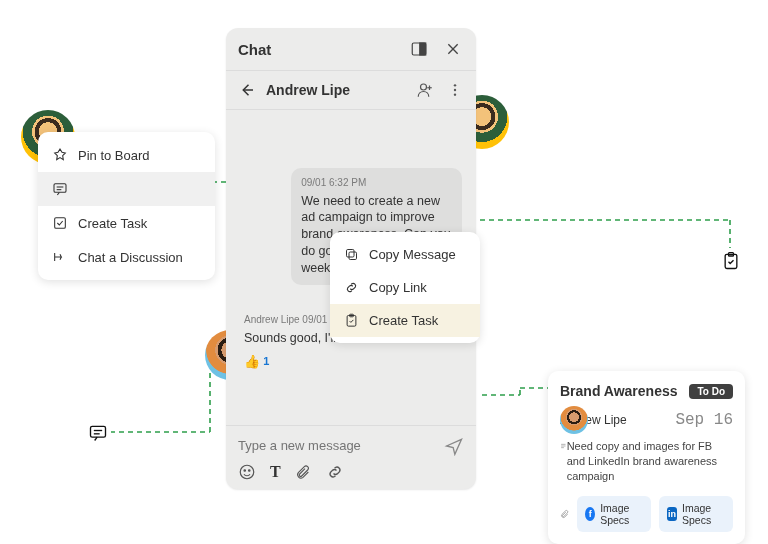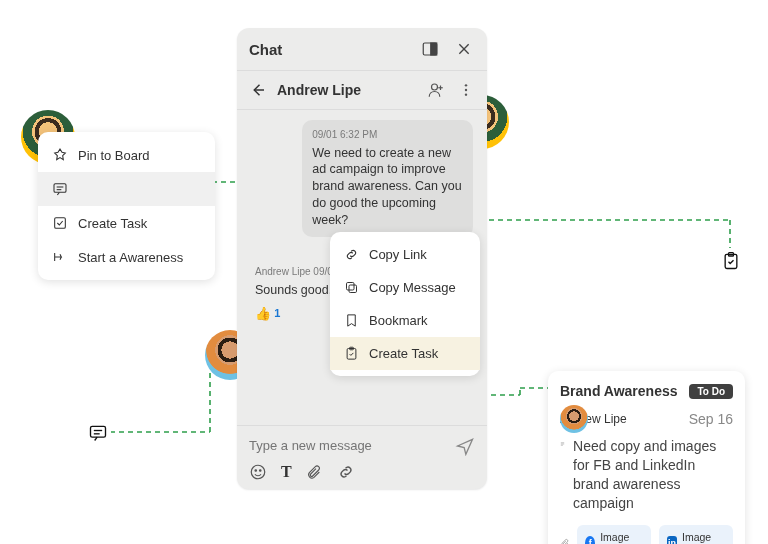--- a/index.html
+++ b/index.html
@@ -1,26 +1,26 @@
 <!DOCTYPE html>
 <html><head>
 <meta charset="utf-8">
 <style>
   * { box-sizing: border-box; }
   body { margin:0; font-family: -apple-system, Helvetica, Arial, sans-serif; background:#fff; width:768px; height:544px; position:relative; overflow:hidden; color:#333; }
   svg.connector { position:absolute; top:0; left:0; width:768px; height:544px; pointer-events:none; }
   
-  .chat { position:absolute; left:237px; top:28px; width:250px; height:461px; background:#ECECEB; border-radius:12px; box-shadow:0 1px 2px rgba(0,0,0,.1); display:flex; flex-direction:column; font-size:13px; color:#333; }
+  .chat { position:absolute; left:226px; top:28px; width:250px; height:461px; background:#ECECEB; border-radius:12px; box-shadow:0 1px 2px rgba(0,0,0,.1); display:flex; flex-direction:column; font-size:13px; color:#333; }
   .chat-header { display:flex; align-items:center; justify-content:space-between; padding:10px 12px; border-bottom:1px solid #dcdcdc; }
   .chat-title { font-weight:700; font-size:15px; }
   .icon-btn { width:22px; height:22px; display:flex; align-items:center; justify-content:center; }
   .subheader { display:flex; align-items:center; padding:8px 10px; gap:8px; border-bottom:1px solid #dcdcdc; }
   .subheader .name { font-weight:700; flex:1; font-size:14px; }
   .messages { flex:1; padding:10px 8px; position:relative; overflow:visible; }
-  .bubble { border-radius:10px; padding:8px 10px; font-size:12.5px; line-height:1.35; }
+  .bubble { border-radius:10px; padding:8px 10px; font-size:12.5px; line-height:1.35;margin-top:48px; }
   .bubble.incoming { background:#DEDEDD; width:73%; margin-left:auto; margin-right:6px; }
   .bubble.outgoing { background:transparent; width:78%; margin-top:20px; }
   .ts { font-size:10px; color:#7a7a7a; margin-bottom:3px; }
   .msg-top { display:flex; align-items:center; gap:4px; }
   .msg-top .au { font-size:10px; color:#7a7a7a; }
   .msg-actions { margin-left:auto; display:flex; gap:6px; }
   .thumb { margin-top:6px; font-size:13px; display:flex; align-items:center; gap:3px; }
   .thumb .n { color:#1976D2; font-size:11px; font-weight:600; }
   .compose { border-top:1px solid #dcdcdc; padding:6px 12px 4px; }
   .compose input { width:100%; border:none; background:transparent; font-size:13px; color:#4d7c0f; padding:6px 0; outline:none; }
@@ -40,22 +40,22 @@
   .av.med { width:50px; height:50px; }
   .av.sm  { width:28px; height:28px; display:inline-flex; }
   .av-yellow { background:radial-gradient(circle at 50% 40%, #f3c27a 0 22%, #3a2b1e 22% 32%, #f3c27a 32% 38%, #2c5e3a 38% 60%, #FFC107 60% 100%); }
   .av-blue   { background:radial-gradient(circle at 50% 40%, #d79b6e 0 22%, #2b1d12 22% 32%, #d79b6e 32% 38%, #e28c3f 38% 60%, #6EC1E4 62% 100%); }
   
   .task { position:absolute; left:548px; top:371px; width:197px; background:#fff; border-radius:10px; box-shadow:0 2px 10px rgba(0,0,0,.12); padding:12px; font-size:12px; }
   .task h3 { margin:0; font-size:14px; font-weight:700; }
   .task .topline{ display:flex; align-items:center; justify-content:space-between;}
   .badge { background:#404040; color:#fff; border-radius:4px; padding:2px 8px; font-size:10px; font-weight:600;}
   .task .urow{ display:flex; align-items:center; gap:8px; margin:12px 0 10px;}
-  .task .urow .d{ margin-left:auto; font-size:14px; color:#888;}
-  .task .desc{ display:flex; gap:8px; color:#444; font-size:14px; line-height:1.35;}
+  .task .urow .d{ margin-left:auto; font-size:16px; color:#888;font-family:Liberation Mono, monospace;}
+  .task .desc{ display:flex; color:#444; font-size:11px; line-height:1.35;}
   .task .attach{ display:flex; gap:8px; margin-top:12px; align-items:center;}
   .chip{ background:#EAF2FB; border-radius:6px; padding:6px 8px; display:flex; align-items:center; gap:5px; font-size:10.5px; color:#333;}
   .sq{ width:14px; height:14px; border-radius:3px; display:flex; align-items:center; justify-content:center; color:#fff; font-size:9px; font-weight:700;}
   .fb{ background:#1877F2; border-radius:50%;}
   .li{ background:#0A66C2;}
   
   .float-ic { position:absolute; width:26px; height:26px; background:#fff; border-radius:6px; display:flex; align-items:center; justify-content:center;}
   svg { display:block; }
 </style>
 </head>
@@ -220,44 +220,38 @@
     <svg width="16" height="16" viewBox="0 0 24 24" stroke="#333" stroke-width="1.6" fill="none">
         <rect x="4" y="4" width="16" height="16" rx="2"></rect>
         <path d="M8 12l3 3 5-6"></path>
       </svg>
     <span>Create Task</span>
   </div>
   <div class="item">
     <svg width="16" height="16" viewBox="0 0 24 24" stroke="#333" stroke-width="1.6" fill="none">
         <path d="M4 12h10l-2-4m2 4l-2 4M4 6v12"></path>
       </svg>
-    <span>Start a Awareness</span>
+    <span>Chat a Discussion</span>
   </div>
 </div>
 
 <div class="panel msgpanel">
+  <div class="item">
+    <svg width="15" height="15" viewBox="0 0 24 24" stroke="#333" stroke-width="1.6" fill="none">
+        <rect x="8" y="8" width="12" height="12" rx="2"></rect>
+        <rect x="4" y="4" width="12" height="12" rx="2"></rect>
+      </svg>
+    <span>Copy Message</span>
+  </div>
   <div class="item">
     <svg width="15" height="15" viewBox="0 0 24 24" stroke="#333" stroke-width="1.8" fill="none">
         <path d="M10 14a4 4 0 005 .5l3-3a4 4 0 00-5.5-5.5l-1 1"></path>
         <path d="M14 10a4 4 0 00-5-.5l-3 3a4 4 0 005.5 5.5l1-1"></path>
       </svg>
     <span>Copy Link</span>
-  </div>
-  <div class="item">
-    <svg width="15" height="15" viewBox="0 0 24 24" stroke="#333" stroke-width="1.6" fill="none">
-        <rect x="8" y="8" width="12" height="12" rx="2"></rect>
-        <rect x="4" y="4" width="12" height="12" rx="2"></rect>
-      </svg>
-    <span>Copy Message</span>
-  </div>
-  <div class="item">
-    <svg width="15" height="15" viewBox="0 0 24 24" stroke="#333" stroke-width="1.6" fill="none">
-        <path d="M6 3h12v18l-6-4-6 4z"></path>
-      </svg>
-    <span>Bookmark</span>
   </div>
   <div class="item sel">
     <svg width="15" height="15" viewBox="0 0 24 24" stroke="#333" stroke-width="1.6" fill="none">
         <rect x="5" y="4" width="14" height="17" rx="2"></rect>
         <rect x="9" y="2" width="6" height="4" rx="1"></rect>
         <path d="M9 13l2 2 4-4"></path>
       </svg>
     <span>Create Task</span>
   </div>
 </div>

